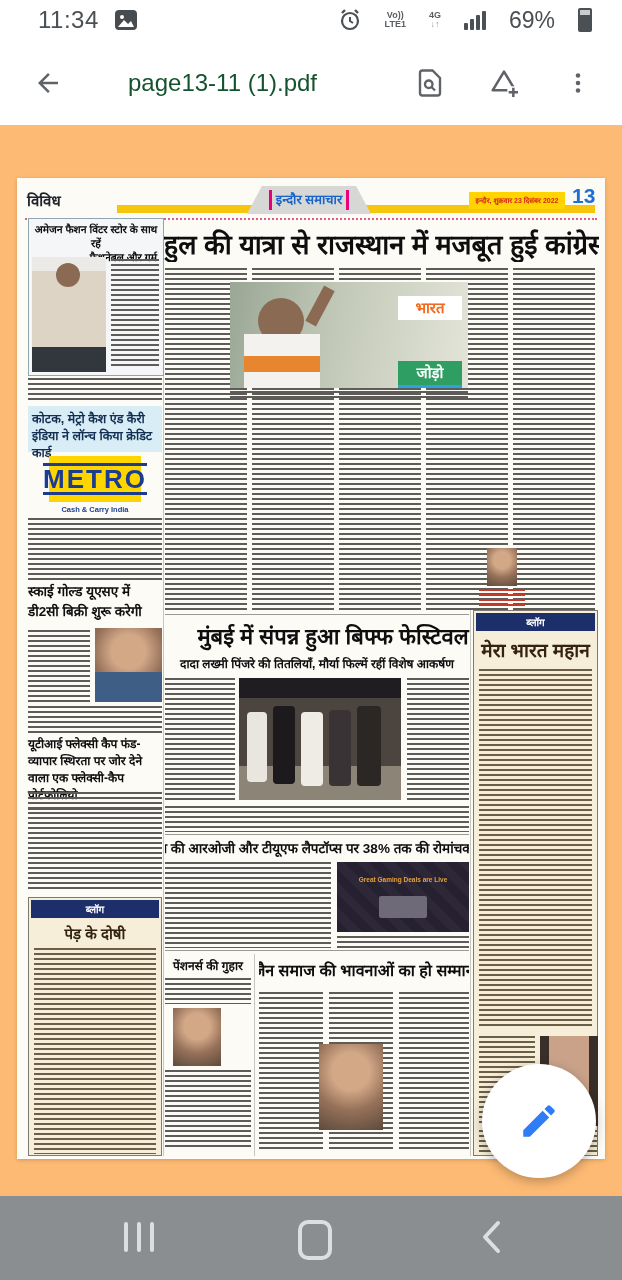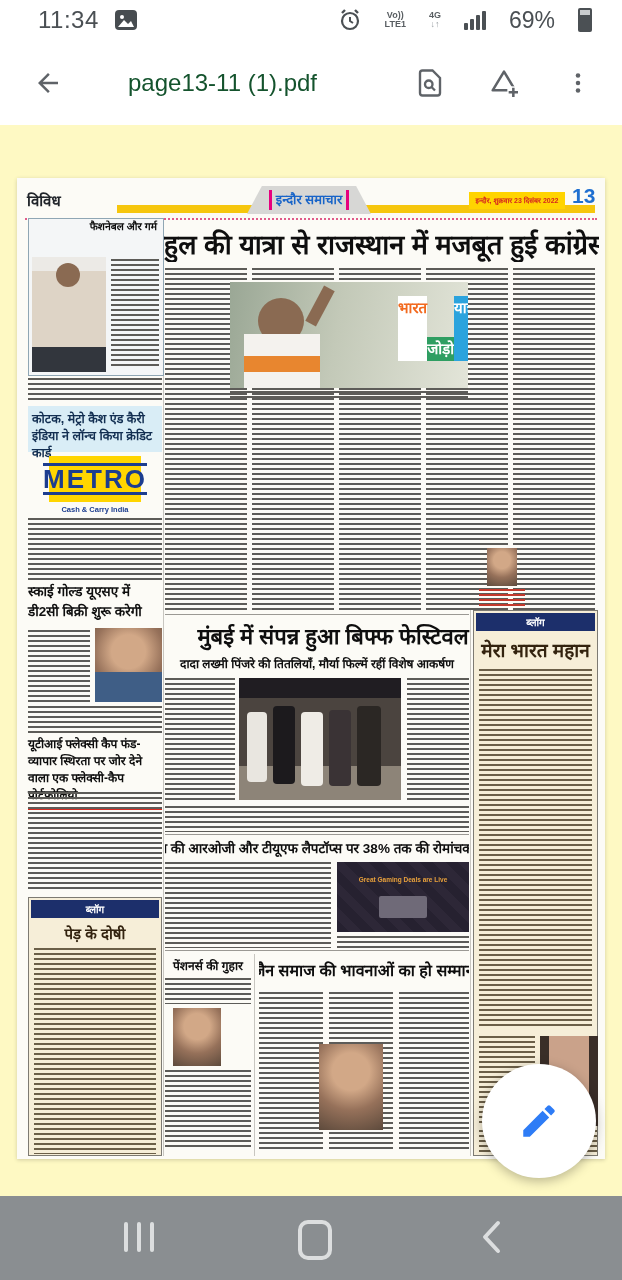--- a/index.html
+++ b/index.html
@@ -19,21 +19,21 @@
   .batt{width:14px;height:24px;background:#4b5054;border-radius:2px;position:relative;}
   .batt::after{content:"";position:absolute;left:2px;top:2px;right:2px;height:5px;background:#c9ccce;}
 
   
   .app-bar{position:absolute;left:0;top:40px;width:622px;height:85px;background:#fff;display:flex;align-items:center;}
   .ab-title{position:absolute;left:128px;top:0;height:85px;display:flex;align-items:center;
             font-size:24px;color:#14532d;}
   .ab-icon{position:absolute;top:0;height:85px;display:flex;align-items:center;justify-content:center;width:44px;}
 
   
-  .viewer{position:absolute;left:0;top:125px;width:622px;height:1071px;background:#fef9c3;}
+  .viewer{position:absolute;left:0;top:125px;width:622px;height:1071px;background:#fdba74;}
   .page{position:absolute;left:17px;top:53px;width:588px;height:981px;background:#fcfbf6;
         box-shadow:0 1px 4px rgba(0,0,0,.18);overflow:hidden;color:#151515;}
 
   
   .np-section{font-size:15px;font-weight:bold;color:#20242a;}
   .yellowbar{background:#f6c60d;}
   .masthead{background:#d7d7d5;clip-path:polygon(12% 0,88% 0,100% 100%,0 100%);
             display:flex;align-items:center;justify-content:center;}
   .masthead span{color:#1864c8;font-size:13px;font-weight:bold;border-left:3px solid #e6007e;
                  border-right:3px solid #e6007e;padding:0 4px;line-height:20px;white-space:nowrap;}
@@ -61,21 +61,21 @@
   .metro-tag{color:#1c3d8f;font-size:7.5px;font-weight:bold;text-align:center;}
 
   .blogbox{border:1px solid #7d7a72;background:#f6eed8;box-sizing:border-box;}
   .bloghead{background:#1c2f6b;color:#fff;font-size:10px;font-weight:bold;display:flex;
             align-items:center;justify-content:center;}
   .blogtitle{font-weight:800;color:#33230f;text-align:center;}
 
   .photo{overflow:hidden;}
   .portrait{background:radial-gradient(circle at 50% 32%,#d2a887 0 28%,#96715a 58%,#5d4a3c 100%);}
 
-  .yatra{display:flex;flex-direction:row;width:64px;}
+  .yatra{display:flex;flex-direction:column;width:64px;}
   .yatra b{display:block;text-align:center;font-size:15px;line-height:24px;font-weight:800;}
   .y1{color:#f26a1f;background:#ffffff;}
   .y2{color:#fff;background:#2f9e62;margin-top:41px;}
   .y3{color:#fff;background:#2ba3dd;}
 
   .adcap{color:#e8a13c;font-size:6.5px;font-weight:bold;text-align:center;}
 
   
   .fab{position:absolute;left:499px;top:1064px;width:114px;height:114px;border-radius:50%;
        background:#fff;box-shadow:0 3px 12px rgba(0,0,0,.28);display:flex;align-items:center;justify-content:center;}
@@ -188,20 +188,21 @@
     <div class="abs ftx-red" style="left:462px;top:411px;width:46px;height:20px"></div>
 
     <div class="abs vline" style="left:146px;top:42px;height:936px"></div>
     <div class="abs vline" style="left:453px;top:432px;height:546px"></div>
     <div class="abs hline" style="left:148px;top:436px;width:304px"></div>
     <div class="abs hline" style="left:148px;top:656px;width:304px"></div>
     <div class="abs hline" style="left:148px;top:772px;width:304px"></div>
     <div class="abs vline" style="left:237px;top:776px;height:202px"></div>
 
     <div class="abs bordered" style="left:11px;top:40px;width:134px;height:156px">
+      <div class="hl" style="font-size:10.5px;text-align:center;padding-top:3px">अमेजन फैशन विंटर स्टोर के साथ रहें</div>
       <div class="hl" style="font-size:10.5px;text-align:right;padding-right:6px">फैशनेबल और गर्म</div>
       <div class="abs photo" style="left:3px;top:38px;width:74px;height:115px;background:linear-gradient(180deg,#eceae6 0 12%,#ded4c6 12% 78%,#32363d 78%)">
         <div class="abs" style="left:24px;top:6px;width:24px;height:24px;border-radius:50%;background:#8a6a52"></div>
       </div>
       <div class="abs ftx" style="left:82px;top:40px;width:48px;height:110px"></div>
     </div>
     <div class="abs ftx" style="left:11px;top:200px;width:134px;height:25px"></div>
 
     <div class="abs bluehead" style="left:11px;top:228px;width:134px;height:46px">कोटक, मेट्रो कैश एंड कैरी इंडिया ने लॉन्च किया क्रेडिट कार्ड</div>
     <div class="abs metro-y" style="left:32px;top:278px;width:92px;height:46px">

